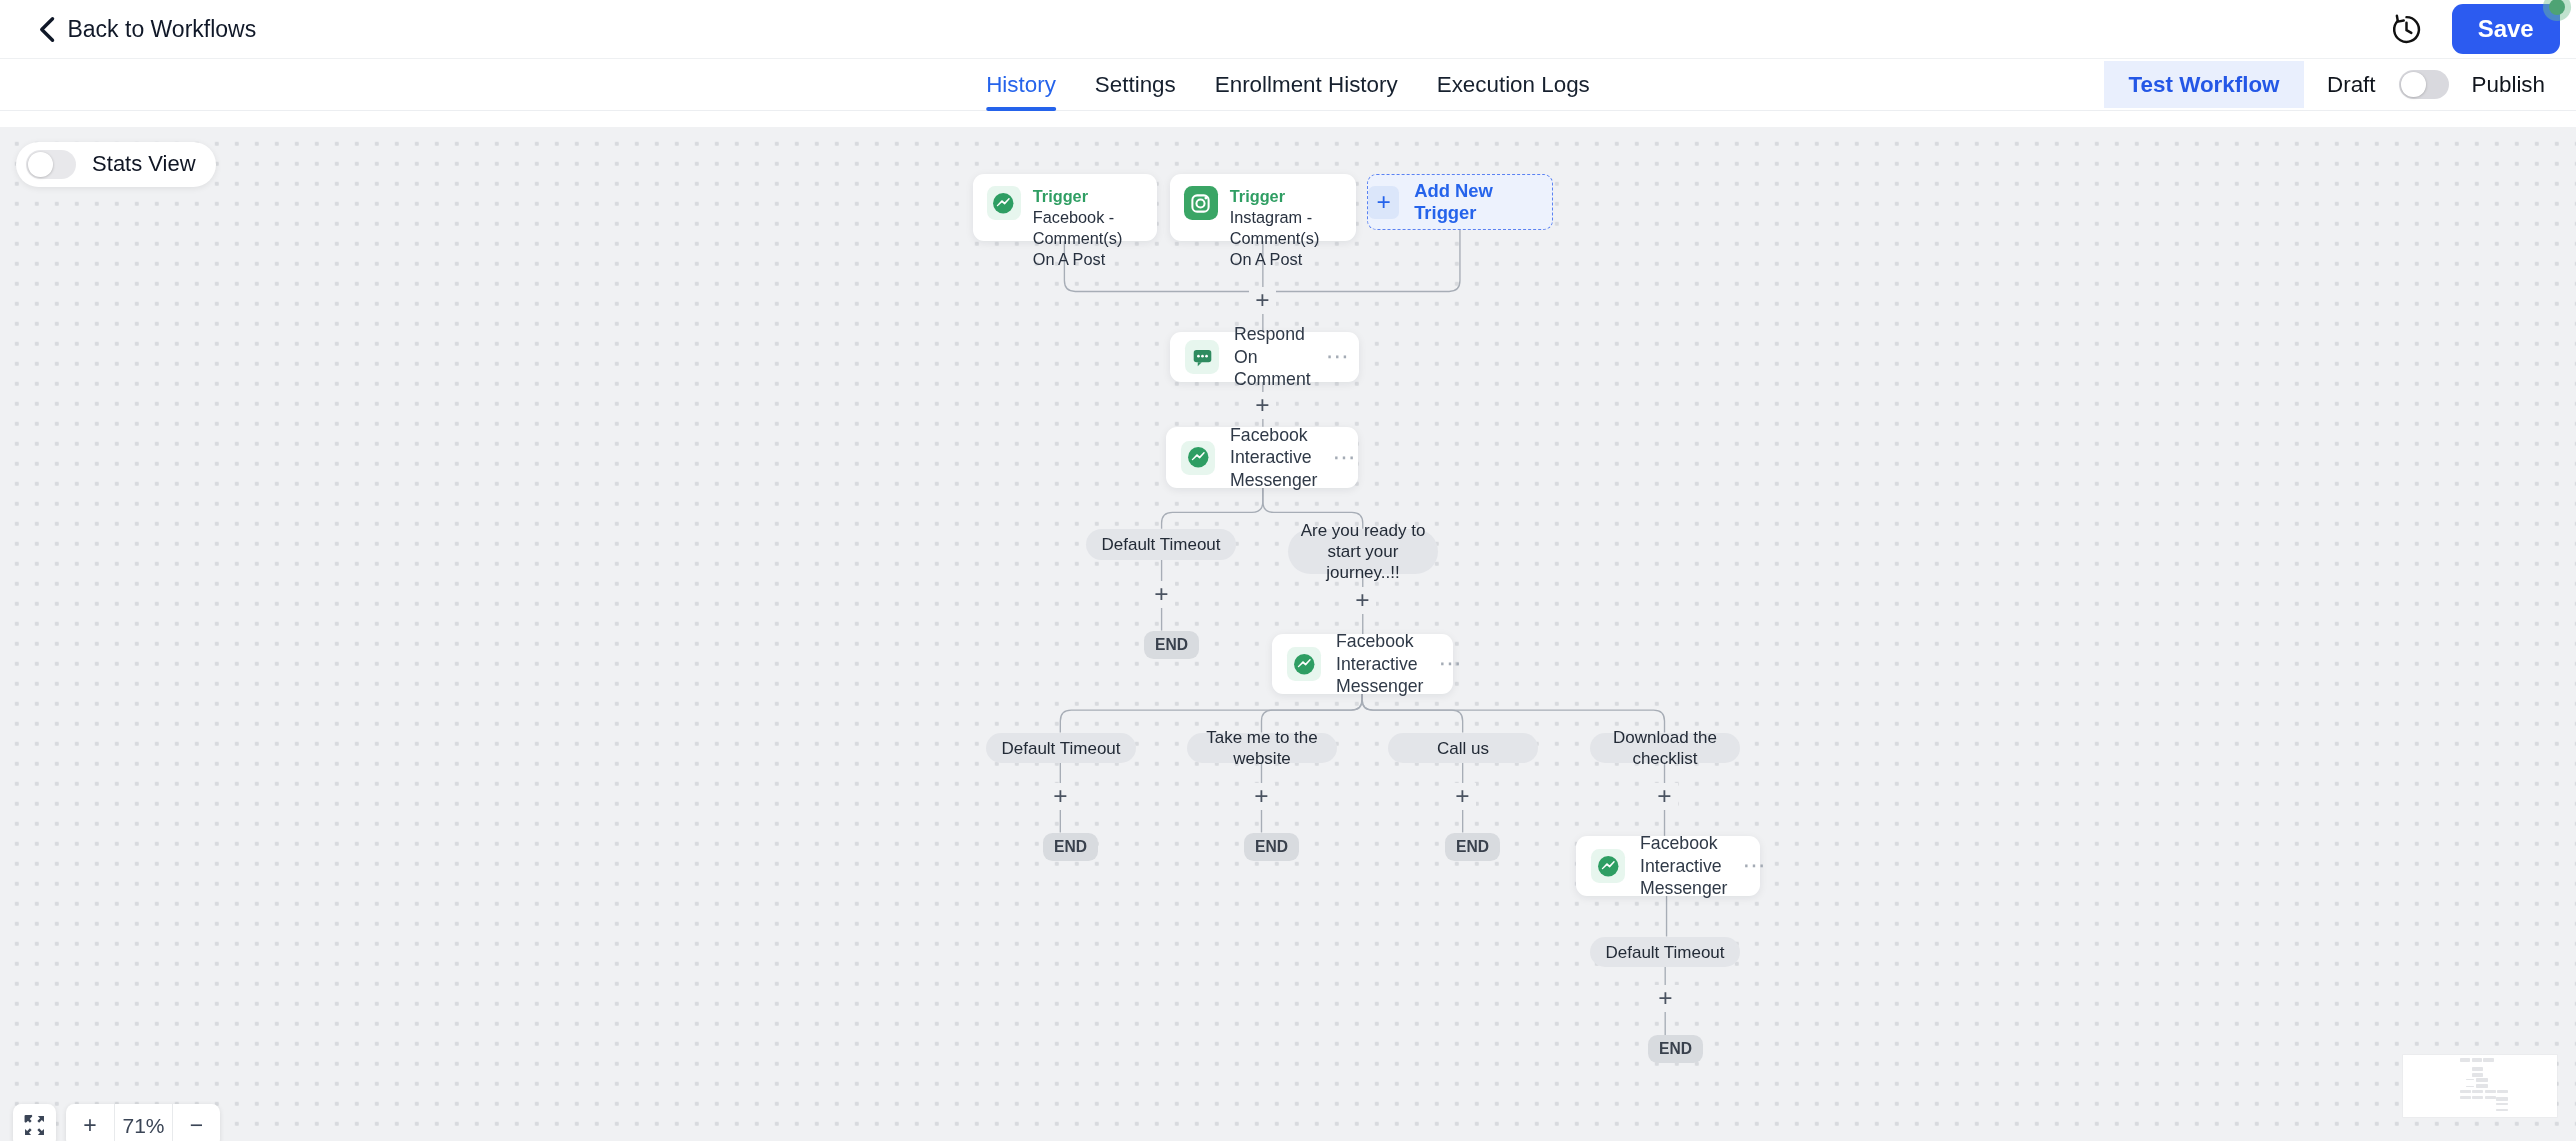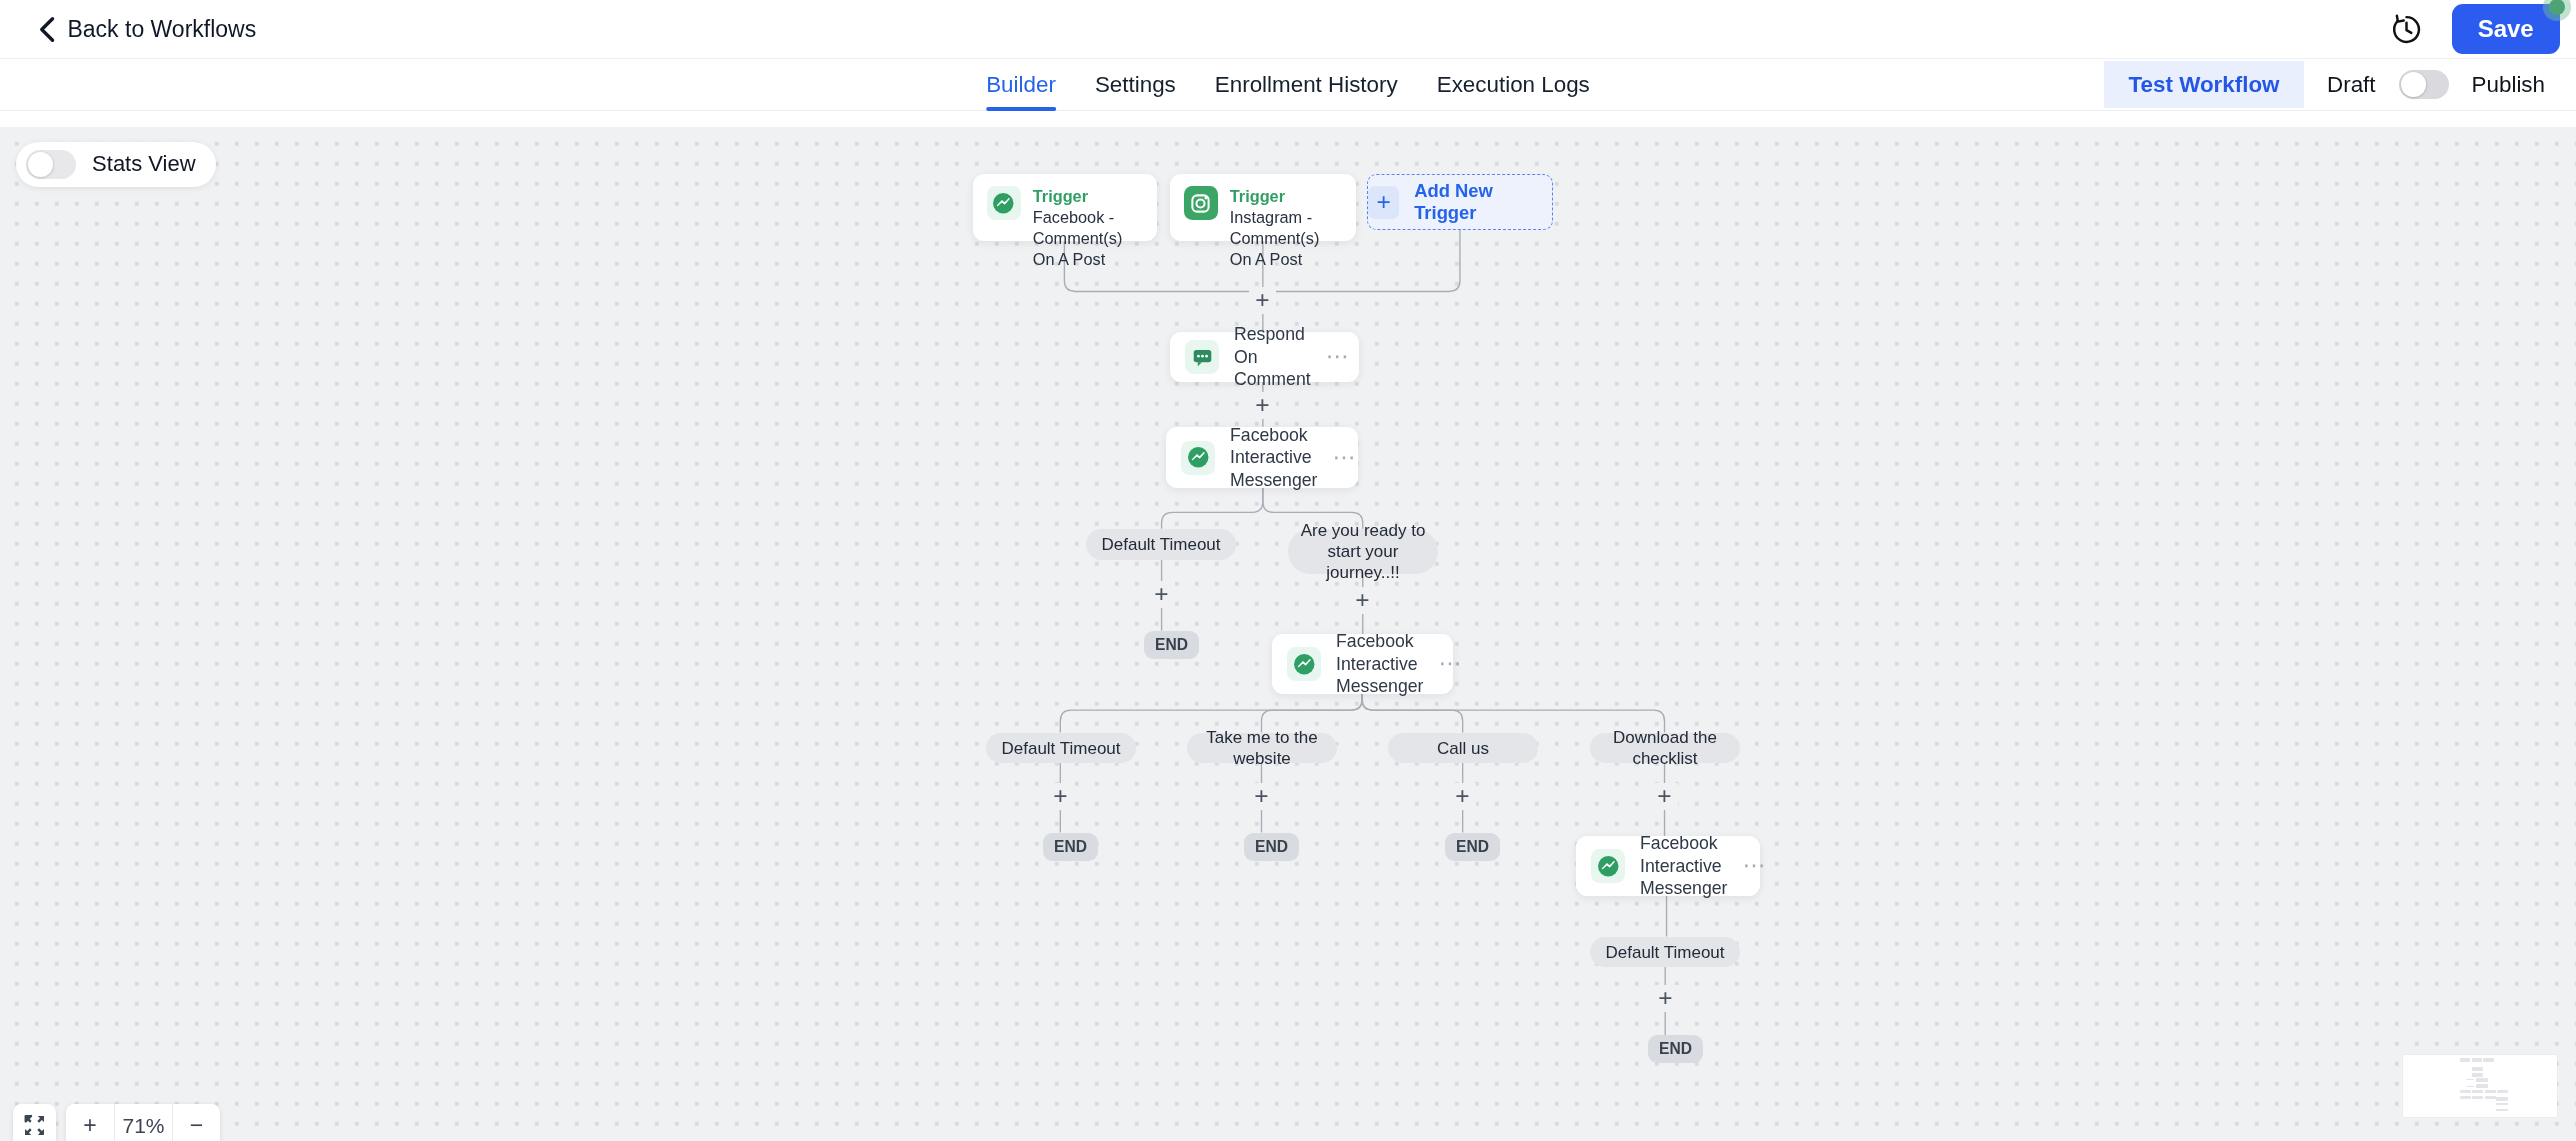--- a/index.html
+++ b/index.html
@@ -122,21 +122,21 @@
       </svg>
       <button class="save-btn">
         <span>Save</span>
         <span class="save-badge"></span>
       </button>
     </div>
   </div>
 
   <div class="tabbar">
     <div class="tabs">
-      <div class="tab active">Builder</div>
+      <div class="tab active">History</div>
       <div class="tab">Settings</div>
       <div class="tab">Enrollment History</div>
       <div class="tab">Execution Logs</div>
     </div>
     <div class="tabbar-right">
       <button class="test-btn">Test Workflow</button>
       <span class="toggle-label">Draft</span>
       <div class="switch">
           <div class="knob"></div>
         </div>

